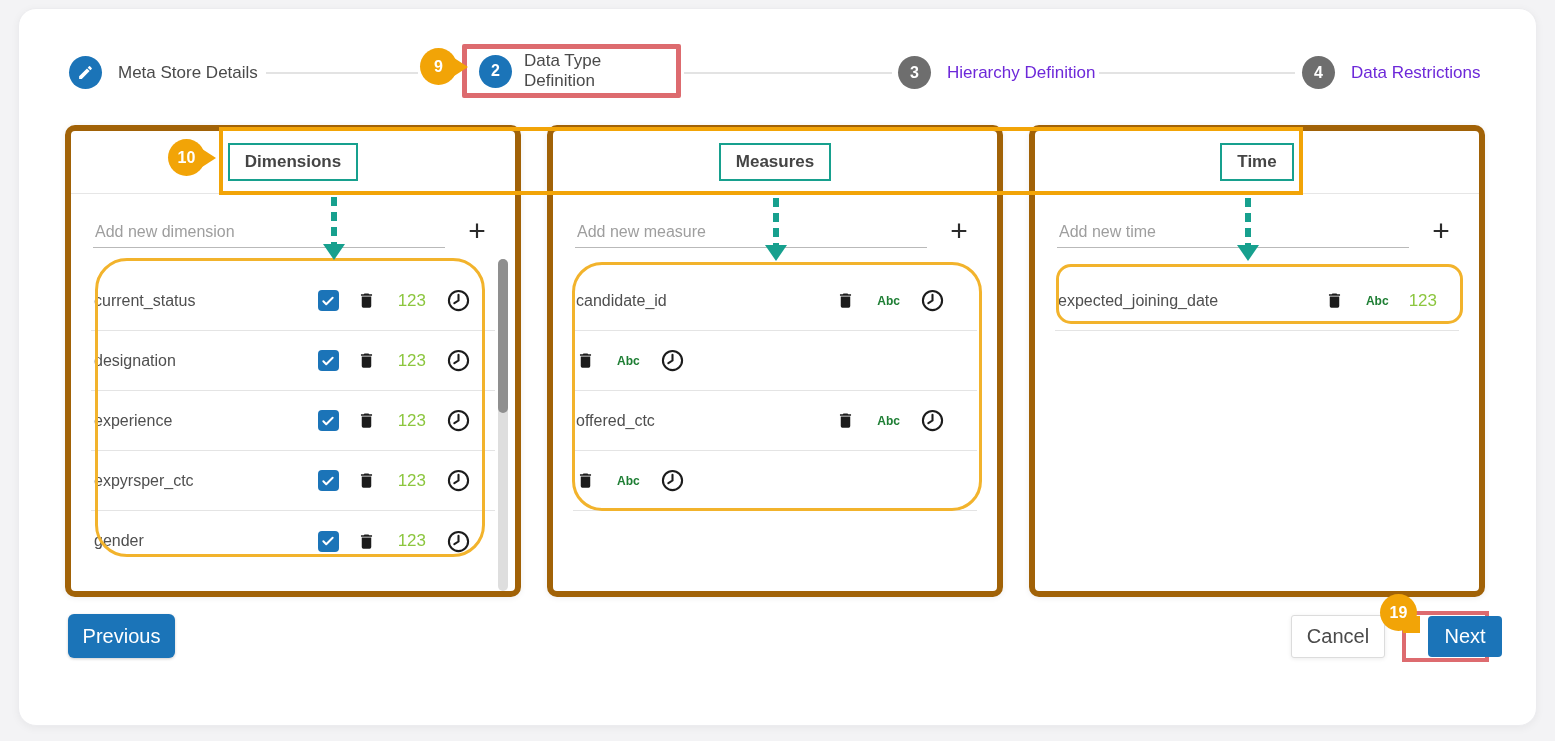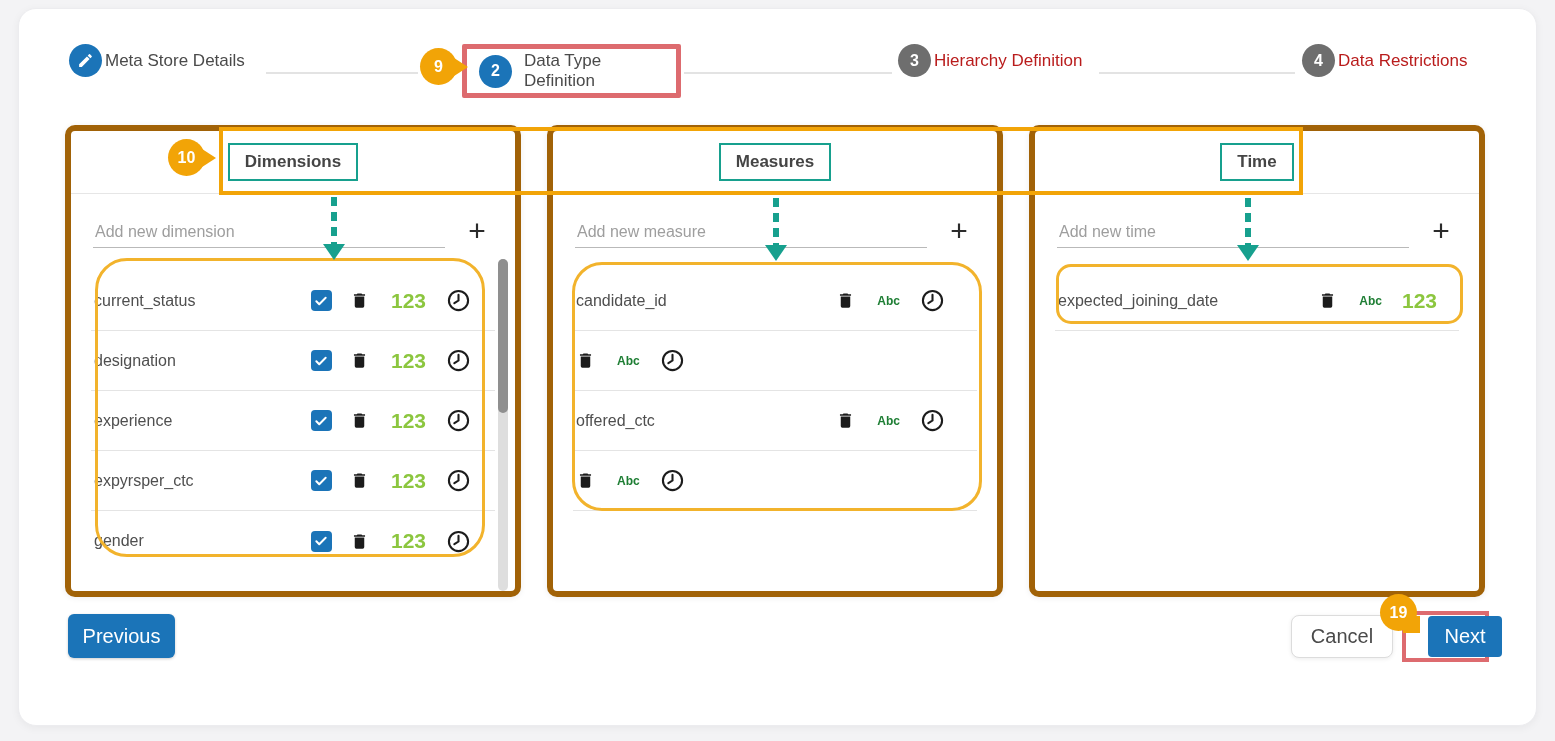--- a/index.html
+++ b/index.html
@@ -13,30 +13,30 @@
   .stage { position:absolute; inset:0; width:1555px; height:741px; }
 
   
   .card {
     position:absolute; left:18px; top:8px; width:1519px; height:718px;
     background:#ffffff; border:1px solid #ececef; border-radius:18px;
     box-shadow:0 2px 8px rgba(0,0,0,0.05);
   }
 
   
-  .step { position:absolute; top:44px; display:flex; align-items:center; gap:3px; font-size:17px; }
+  .step { position:absolute; top:56px; display:flex; align-items:center; gap:16px; font-size:17px; }
   .step-circle {
     width:33px; height:33px; border-radius:50%;
     display:flex; align-items:center; justify-content:center;
     color:#fff; font-weight:bold; font-size:16px; flex:0 0 auto;
   }
   .step-circle.blue { background:#1b74b8; }
   .step-circle.gray { background:#6e6e6e; }
   .step-label.active { color:#4a4a4a; }
-  .step-label.inactive { color:#b91c1c; }
+  .step-label.inactive { color:#6d28d9; }
   .connector { position:absolute; top:72px; height:2px; background:#e3e3e3; }
 
   .step2-redbox {
     position:absolute; left:462px; top:44px; width:219px; height:54px;
     border:5px solid #dd6b6f; border-radius:2px; background:#fff;
     display:flex; align-items:center; gap:12px; padding-left:12px;
     font-size:17px; z-index:4;
   }
 
   
@@ -70,21 +70,21 @@
     border-bottom:1px solid #e4e4e4; padding-left:3px;
   }
   .row.no-divider { border-bottom:none; }
   .row-name { flex:1; font-size:16px; color:#4f4f4f; }
   .ctl { display:flex; align-items:center; justify-content:center; cursor:pointer; }
   .checkbox {
     width:21px; height:21px; background:#1b74b8; border-radius:4px;
     display:flex; align-items:center; justify-content:center; margin-right:18px;
   }
   .trash { margin-right:22px; }
-  .num-label { font-size:21px; font-weight:700; color:#8cc63f; margin-right:20px; }
+  .num-label { font-size:17px; font-weight:400; color:#8cc63f; margin-right:20px; }
   .abc-label { font-size:12px; font-weight:bold; color:#1e7e34; margin-right:20px; }
   .clockwrap { margin-right:2px; }
   .pad-dims  { padding-right:22px; }
   .pad-meas  { padding-right:30px; }
   .pad-time  { padding-right:22px; }
 
   
   .sb-track {
     position:absolute; left:427px; top:128px; width:10px; height:332px;
     background:#dedede; border-radius:6px;
@@ -134,22 +134,22 @@
   .btn {
     position:absolute; display:flex; align-items:center; justify-content:center;
     font-family:"Liberation Sans",sans-serif; font-size:20px; cursor:pointer;
   }
   .btn-previous {
     left:68px; top:614px; width:107px; height:44px;
     background:#1b74b8; color:#fff; border-radius:6px;
     box-shadow:0 1px 3px rgba(0,0,0,0.2);
   }
   .btn-cancel {
-    left:1291px; top:615px; width:102px; height:43px;
-    background:#fff; color:#4a4a4a; border:1px solid #dcdcdc; border-radius:8px;
+    left:1291px; top:615px; width:94px; height:43px;
+    background:#fff; color:#4a4a4a; border:1px solid #dcdcdc; border-radius:3px;
     box-shadow:0 1px 4px rgba(0,0,0,0.08);
   }
   .btn-next {
     left:1428px; top:616px; width:74px; height:41px;
     background:#1b74b8; color:#fff; border-radius:4px; z-index:7;
   }
 </style>
 </head>
 <body>
 

